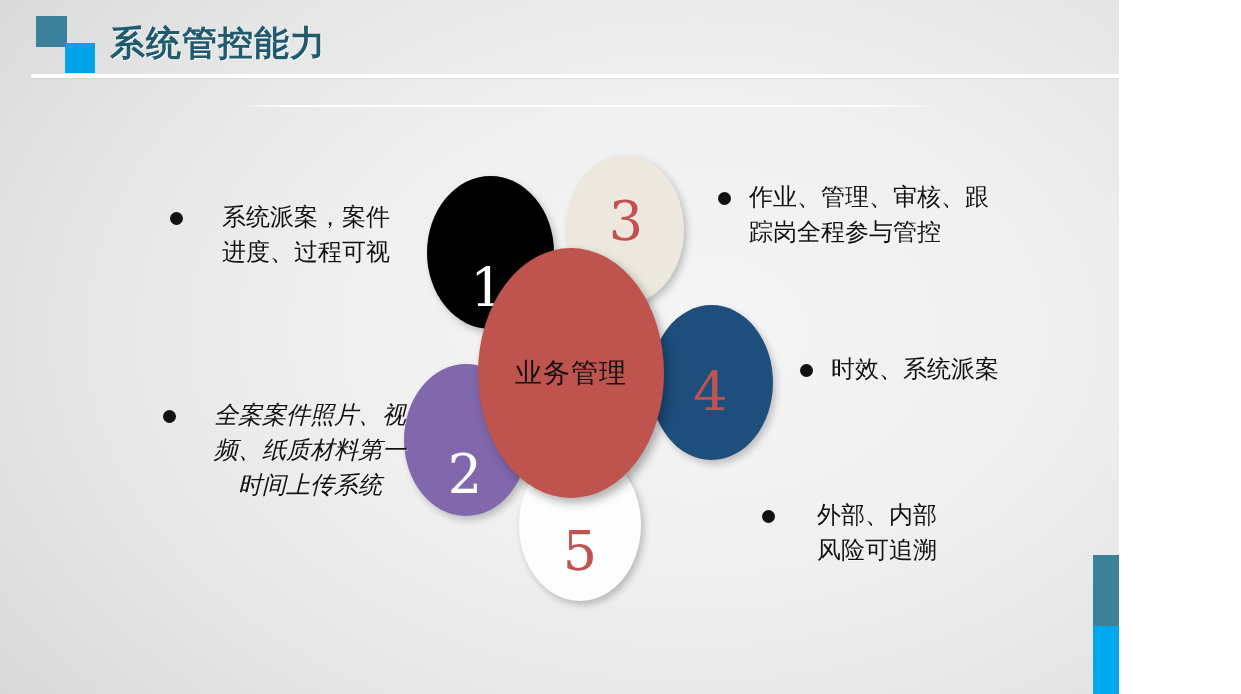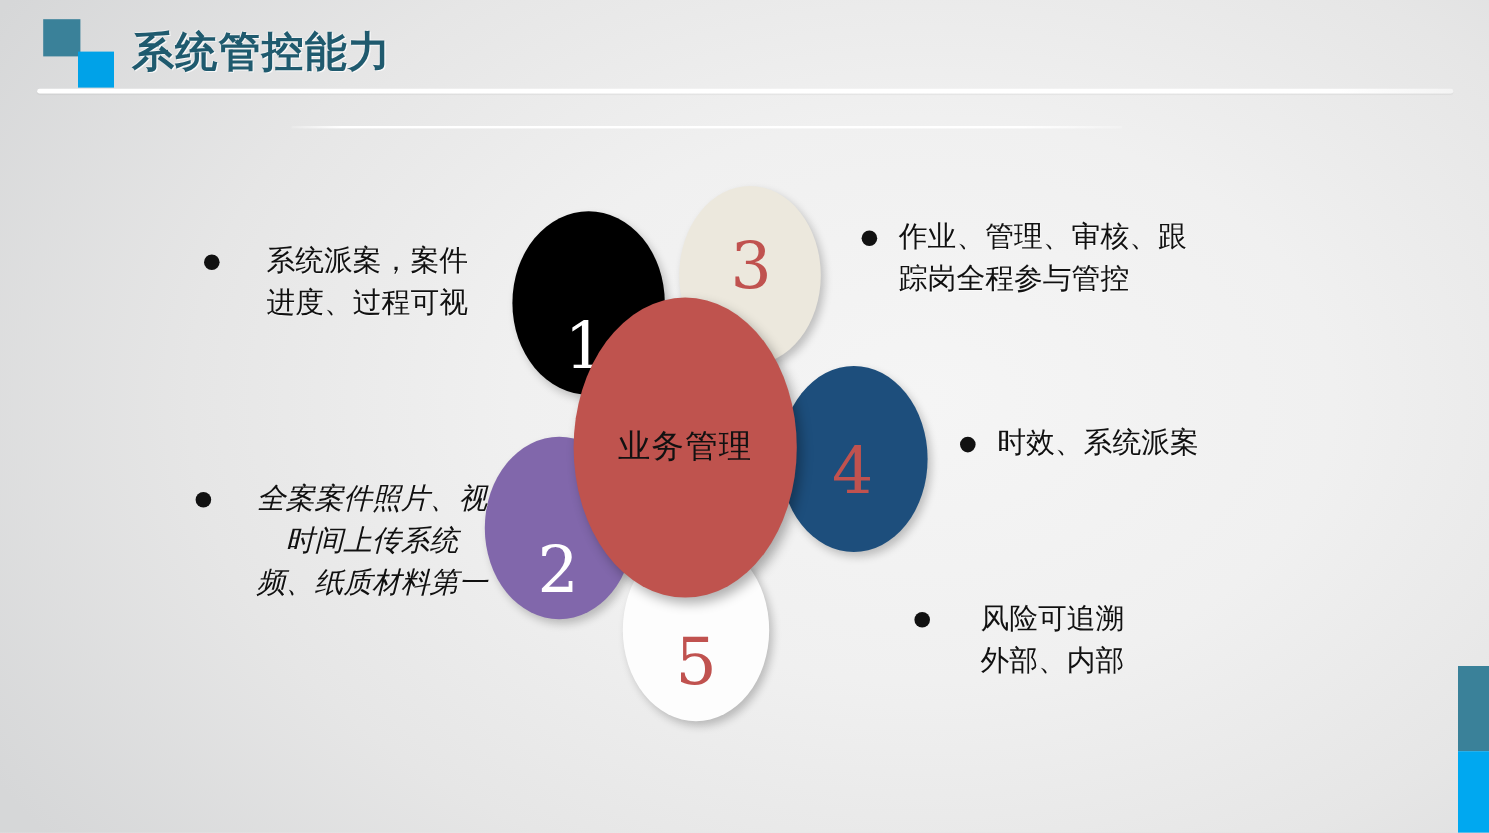--- a/index.html
+++ b/index.html
@@ -9,21 +9,21 @@
   body {
     width: 1241px;
     height: 694px;
     overflow: hidden;
     font-family: "DejaVu Sans", sans-serif;
   }
 
   
   #slide {
     position: relative;
-    width: 1241px;
+    width: 1119px;
     height: 694px;
     background:
       radial-gradient(ellipse 900px 620px at 62% 48%,
                       #f5f5f5 0%,
                       #f0f0f0 38%,
                       #e6e6e6 68%,
                       #d6d7d8 100%),
       linear-gradient(135deg, #c9cacb 0%, #e9e9ea 45%, #d2d3d4 100%);
     overflow: hidden;
   }
@@ -241,22 +241,22 @@
     <span class="bullet-text">
       <span class="l">系统派案，案件</span>
       <span class="l">进度、过程可视</span>
     </span>
   </div>
 
   <div class="bullet" id="bullet-2">
     <span class="bullet-dot"></span>
     <span class="bullet-text">
       <span class="l">全案案件照片、视</span>
+      <span class="l">频、纸质材料第一</span>
       <span class="l">时间上传系统</span>
-      <span class="l">频、纸质材料第一</span>
     </span>
   </div>
 
   <div class="bullet" id="bullet-3">
     <span class="bullet-dot"></span>
     <span class="bullet-text">
       <span class="l">作业、管理、审核、跟</span>
       <span class="l">踪岗全程参与管控</span>
     </span>
   </div>
@@ -264,22 +264,22 @@
   <div class="bullet" id="bullet-4">
     <span class="bullet-dot"></span>
     <span class="bullet-text">
       <span class="l">时效、系统派案</span>
     </span>
   </div>
 
   <div class="bullet" id="bullet-5">
     <span class="bullet-dot"></span>
     <span class="bullet-text">
+      <span class="l">外部、内部</span>
       <span class="l">风险可追溯</span>
-      <span class="l">外部、内部</span>
     </span>
   </div>
 
   <div id="corner-accent">
     <div id="corner-bar-teal" style="background: rgb(58, 129, 153);"></div>
     <div id="corner-bar-blue" style="background: rgb(0, 168, 240);"></div>
   </div>
 
 </div>
 

